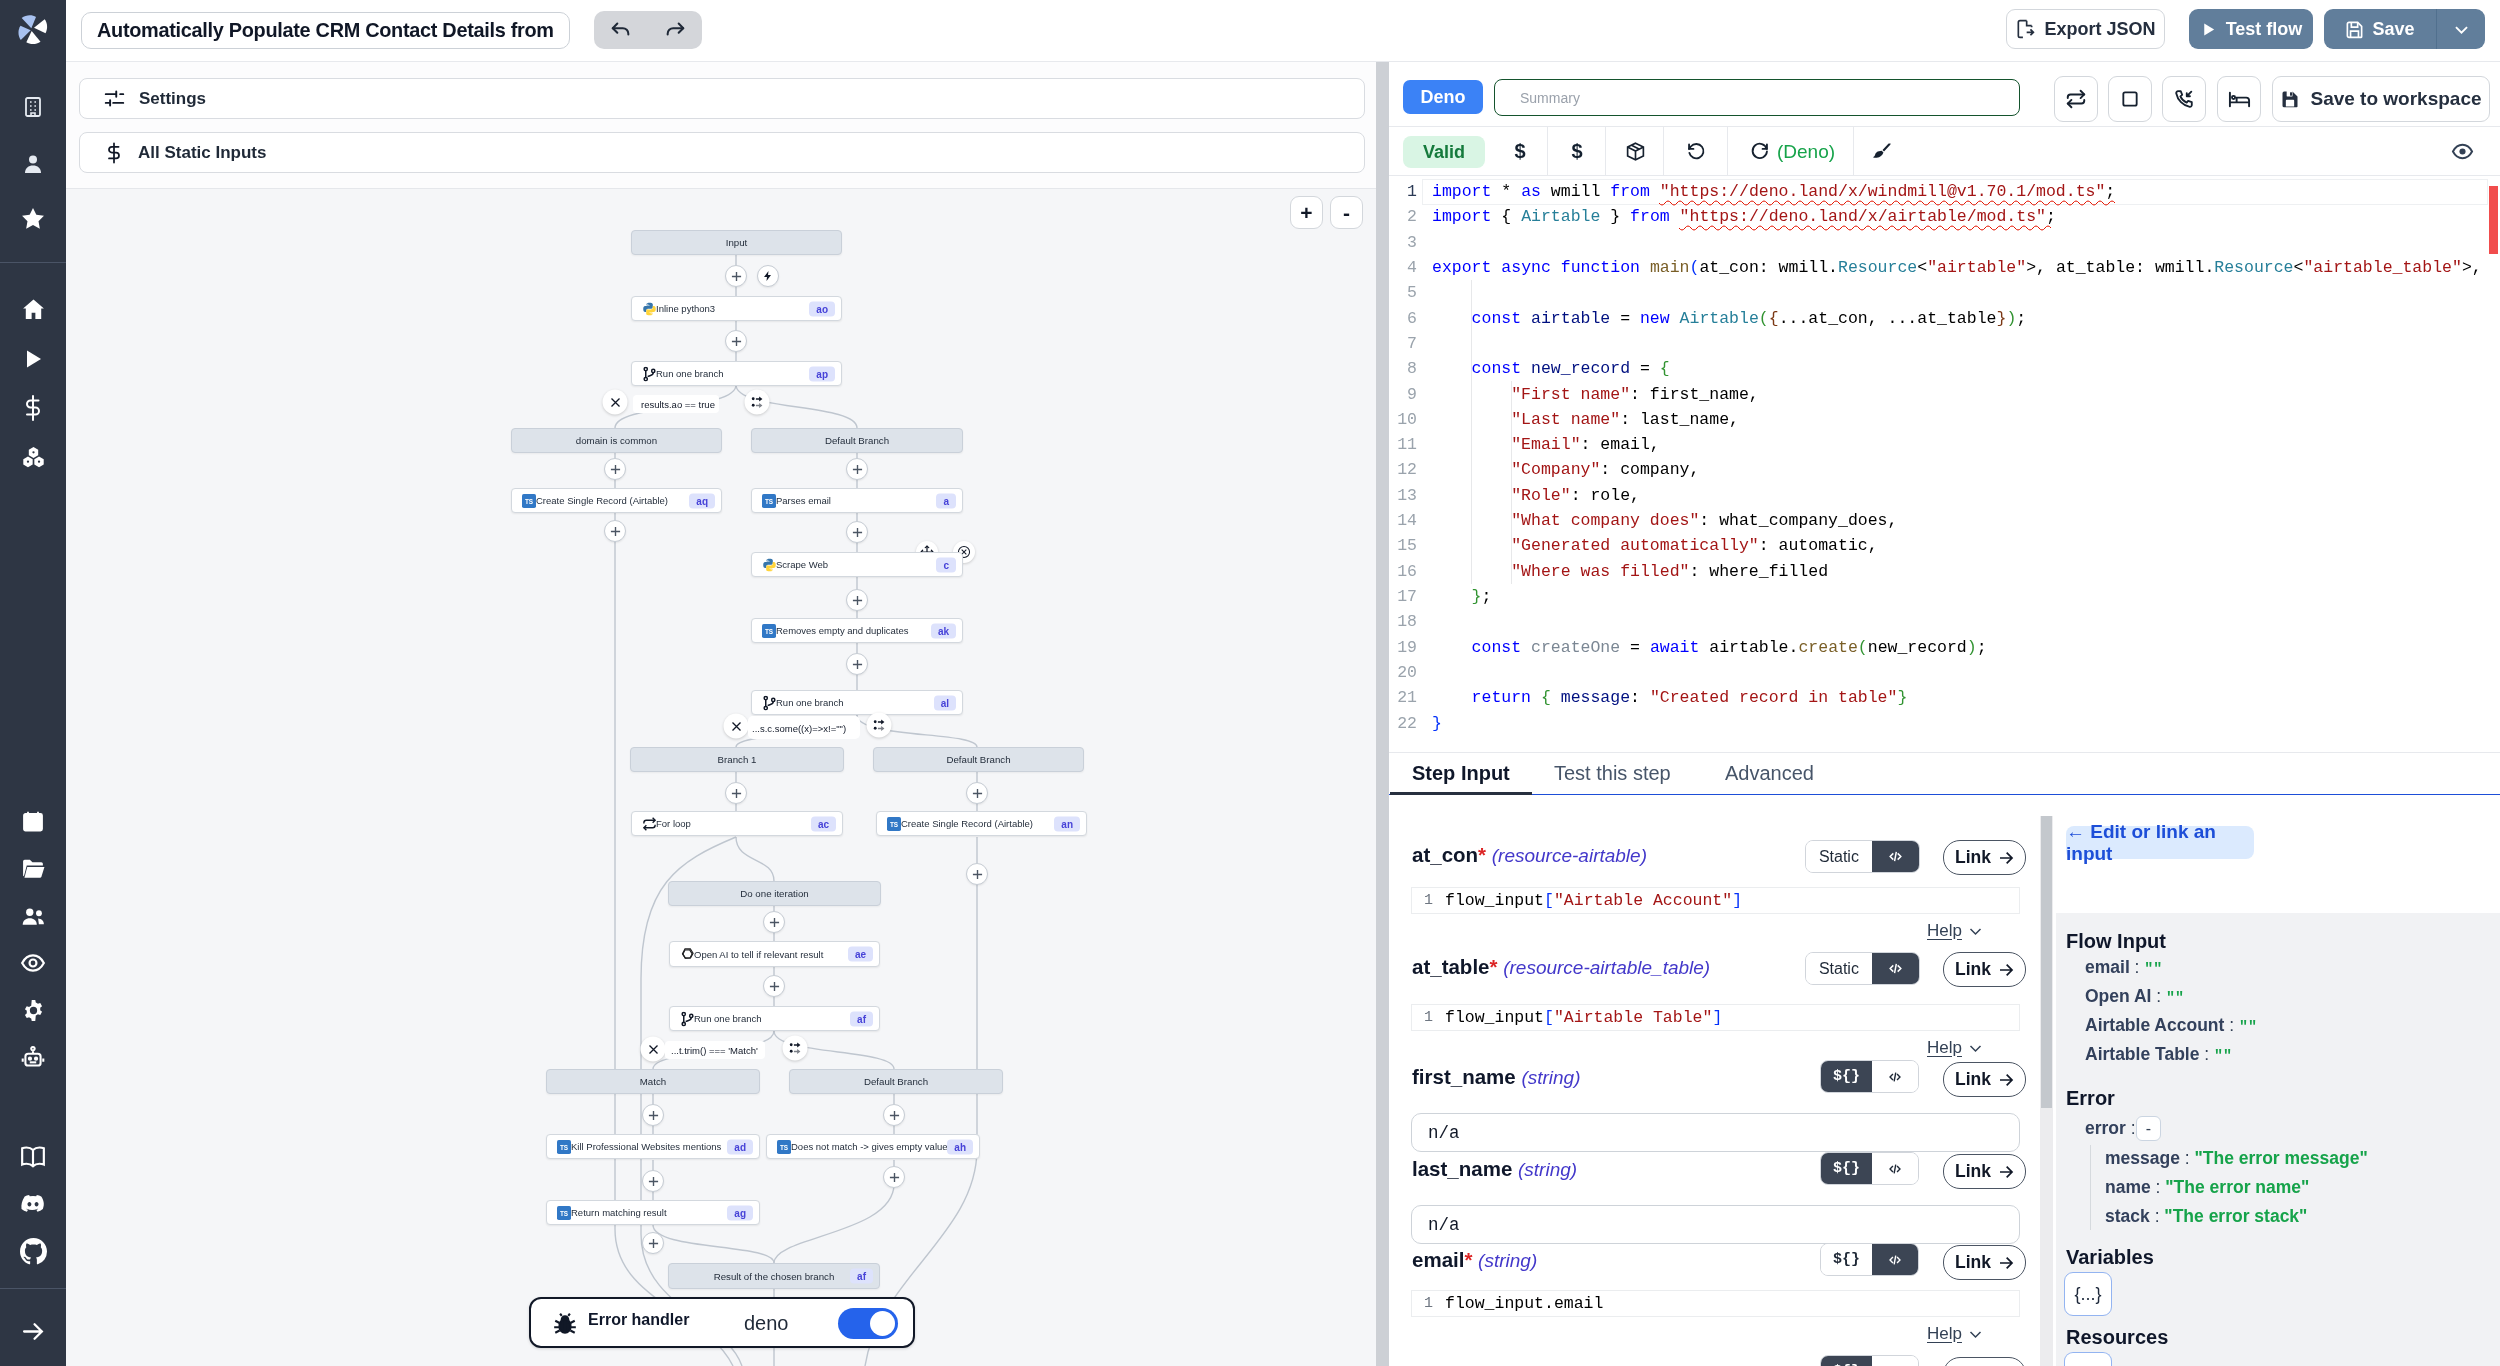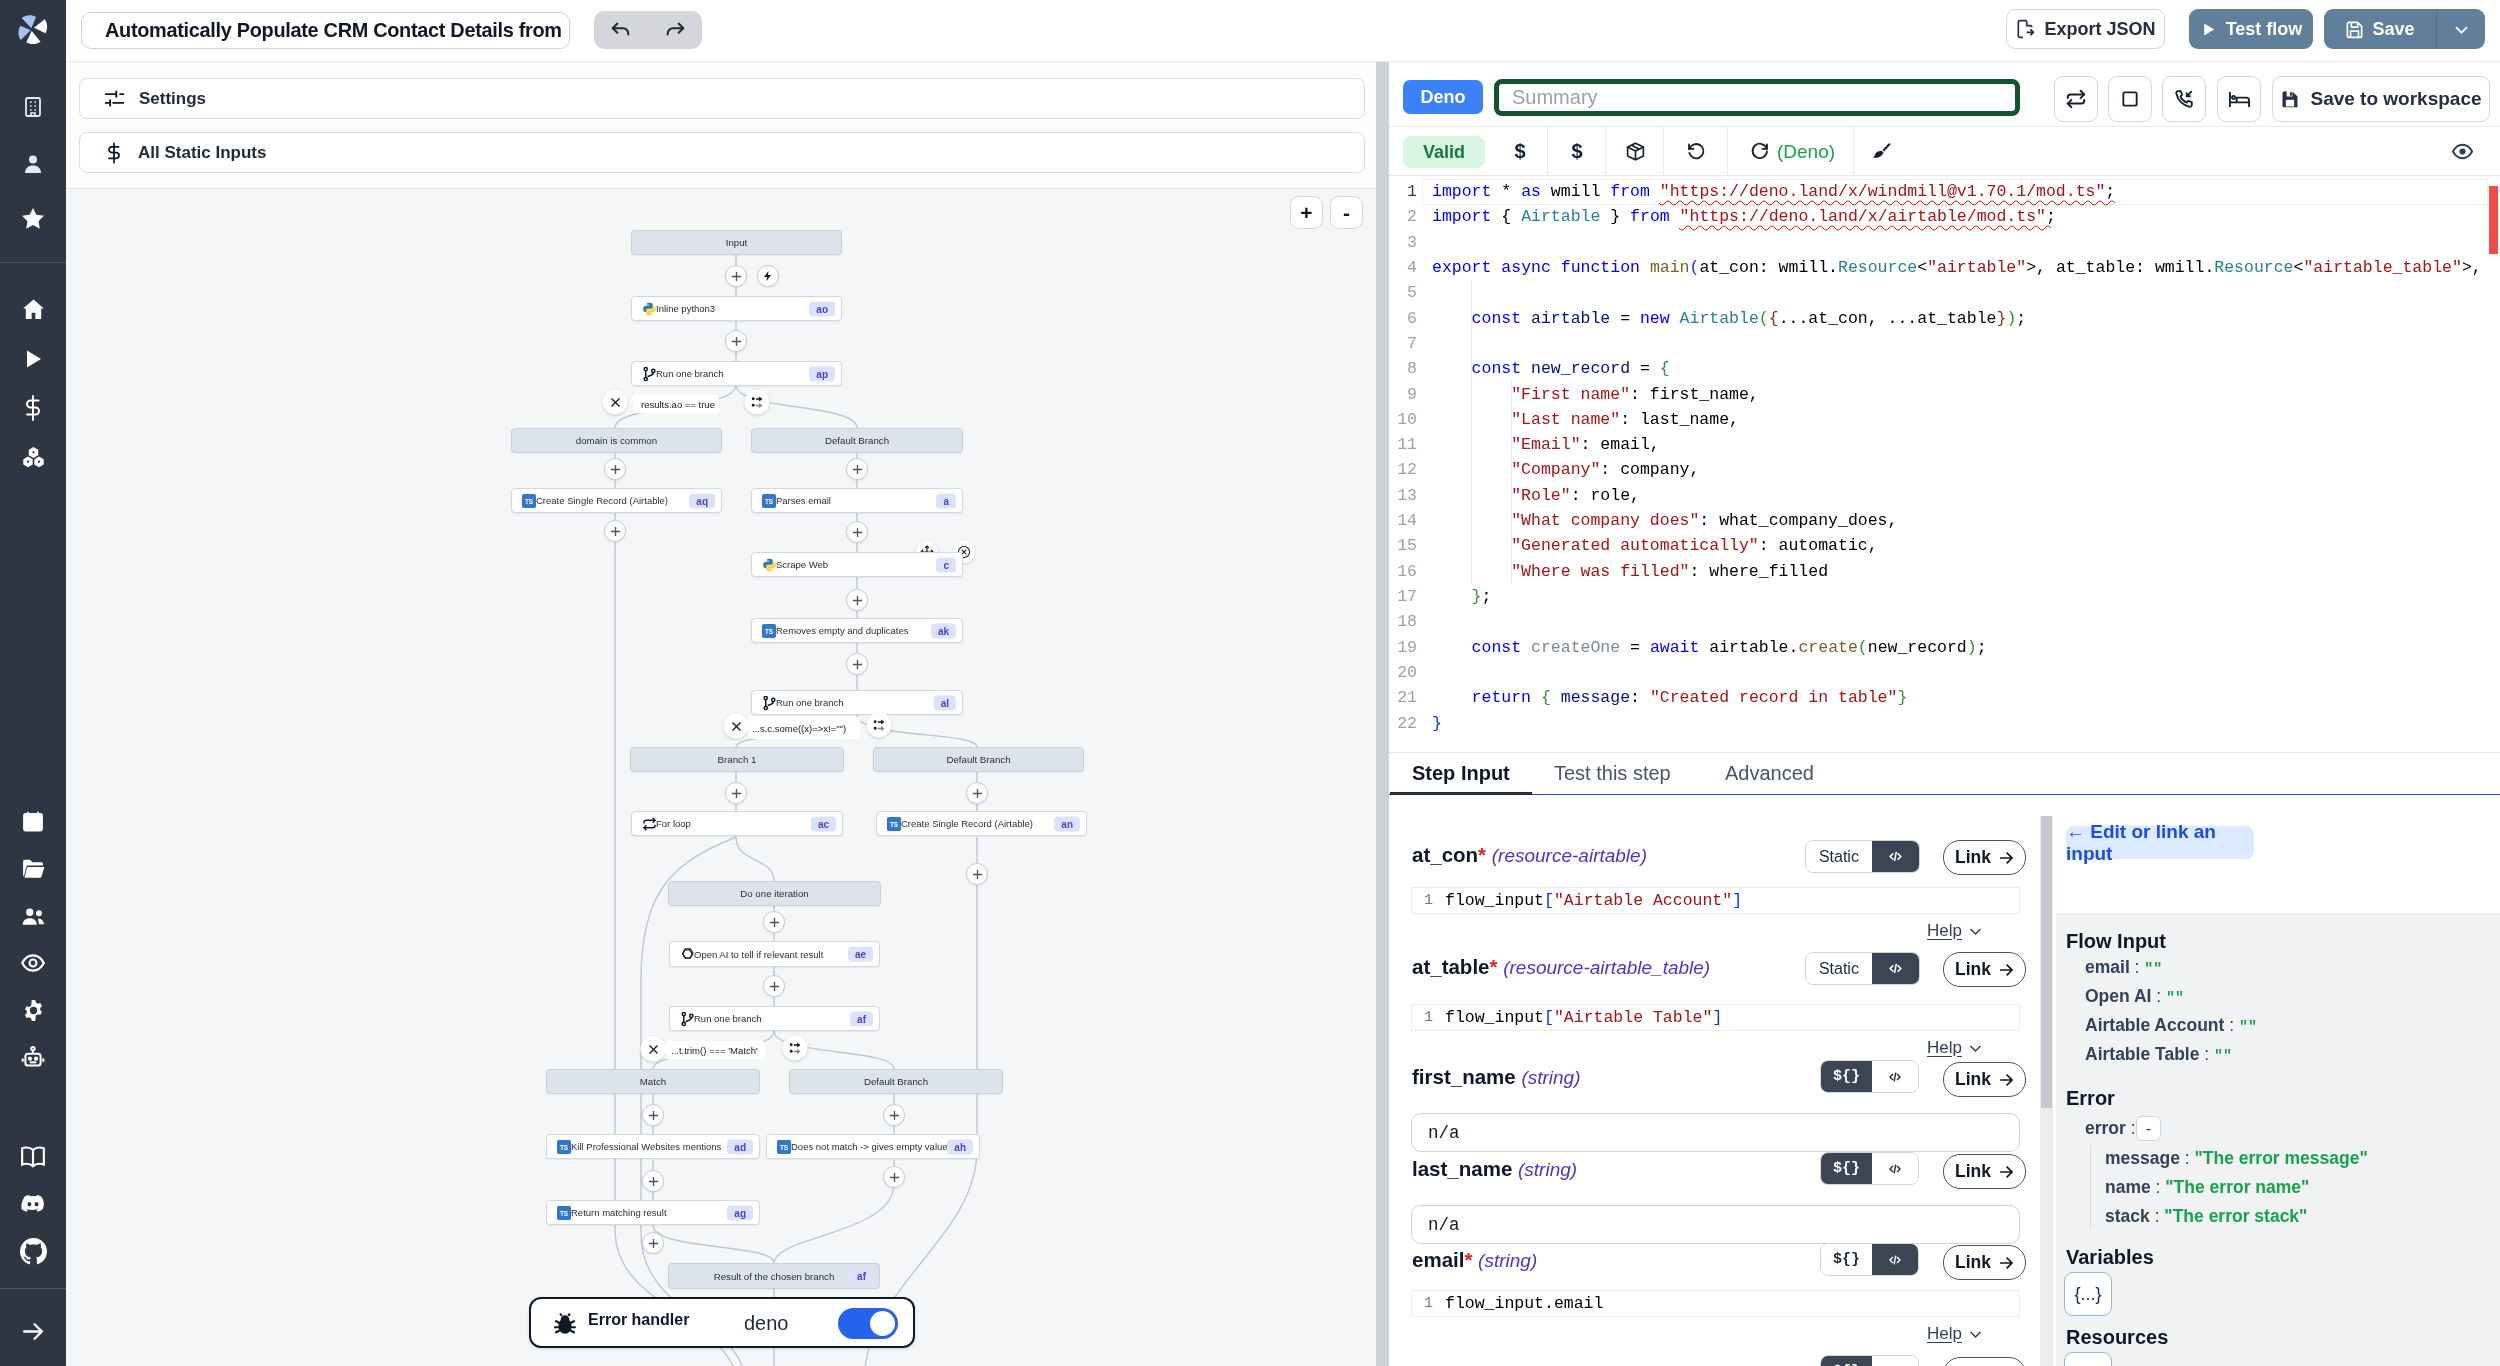--- a/index.html
+++ b/index.html
@@ -5,21 +5,21 @@
 *{margin:0;padding:0;box-sizing:border-box}
 html,body{width:2500px;height:1366px;overflow:hidden;font-family:"Liberation Sans",sans-serif;background:#fff;position:relative}
 .abs{position:absolute}
 .mono{font-family:"Liberation Mono",monospace}
 svg{display:block}
 
 #sidebar{left:0;top:0;width:66px;height:1366px;background:#2e3644}
 .sic{position:absolute;left:0;width:66px;display:flex;justify-content:center;align-items:center}
 
 #topbar{left:66px;top:0;width:2434px;height:62px;background:#fff;border-bottom:1px solid #e7e9ed}
-#titlebox{left:15px;top:12px;width:489px;height:37px;border:1px solid #ccd1d7;border-radius:10px;display:flex;align-items:center;padding-left:23px;font-weight:bold;font-size:19.9px;color:#101726;letter-spacing:-.3px;white-space:nowrap;overflow:hidden}
+#titlebox{left:15px;top:12px;width:489px;height:37px;border:1px solid #ccd1d7;border-radius:10px;display:flex;align-items:center;padding-left:15px;font-weight:bold;font-size:19.9px;color:#101726;letter-spacing:-.3px;white-space:nowrap;overflow:hidden}
 #undoredo{left:528px;top:11px;width:108px;height:38px;background:#d4d6da;border-radius:10px;display:flex;align-items:center;justify-content:space-around}
 #pathctl{left:977px;top:9px;width:419px;height:39px;border:1px solid #cfd4da;border-radius:9px;display:flex;overflow:hidden;background:#fff}
 #pathctl .plabel{background:#e3e5e9;width:97px;display:flex;align-items:center;justify-content:center;gap:7px;font-size:19px;font-weight:bold;color:#3b4555;border-right:1px solid #cfd4da}
 #pathctl .pval{display:flex;align-items:center;padding-left:12px;font-family:"Liberation Mono",monospace;font-size:17px;color:#1f2937}
 .topbtn{top:9px;height:40px;border-radius:9px;display:flex;align-items:center;justify-content:center;font-size:18px;font-weight:bold}
 #exportjson{left:1940px;width:159px;border:1px solid #d3d7dc;background:#fff;color:#252f3f;gap:9px}
 #testflow{left:2123px;width:124px;background:#617e9b;color:#fff;gap:9px}
 #savebtn{left:2258px;width:161px;background:#617e9b;color:#fff}
 #savebtn .main{width:113px;display:flex;align-items:center;justify-content:center;gap:8px;height:100%;border-right:1px solid #51708e}
 #savebtn .chev{flex:1;display:flex;align-items:center;justify-content:center}
@@ -35,21 +35,21 @@
 .wnode .nicon{position:absolute;left:10px;top:50%;transform:translateY(-50%)}
 .badge{position:absolute;right:6px;top:50%;transform:translateY(-50%);background:#dde2fc;color:#4743d8;font-weight:bold;font-size:10px;border-radius:4px;padding:2px 7px}
 .pluscirc{position:absolute;width:22px;height:22px;border-radius:50%;background:#fff;border:1px solid #c6ccd4;box-shadow:0 1px 2px rgba(0,0,0,.08);display:flex;align-items:center;justify-content:center;transform:translate(-50%,-50%)}
 .xcirc{position:absolute;width:25px;height:25px;border-radius:50%;background:#fff;box-shadow:0 1px 3px rgba(0,0,0,.18);display:flex;align-items:center;justify-content:center;transform:translate(-50%,-50%)}
 .condlbl{position:absolute;font-size:9.5px;color:#111827;transform:translateY(-50%);white-space:nowrap}
 
 #vdivider{left:1376px;top:62px;width:13px;height:1304px;background:#cdd0d5}
 
 #row1{left:1389px;top:62px;width:1111px;height:65px;background:#fff;border-bottom:1px solid #e7e9ed}
 #denobadge{left:14px;top:18px;width:80px;height:34px;background:#3b82f6;border-radius:7px;color:#fff;font-weight:bold;font-size:18px;display:flex;align-items:center;justify-content:center}
-#summary{left:105px;top:17px;width:526px;height:37px;border:5px solid #14532d;border-radius:8px;display:flex;align-items:center;padding-left:13px;color:#9aa1ab;font-size:20px}
+#summary{left:105px;top:17px;width:526px;height:37px;border:1px solid #14532d;border-radius:8px;display:flex;align-items:center;padding-left:25px;color:#9aa1ab;font-size:14px}
 .sqbtn{position:absolute;top:14px;width:44px;height:46px;background:#fff;border:1px solid #d3d7dc;border-radius:9px;display:flex;align-items:center;justify-content:center}
 #savews{left:883px;top:14px;width:218px;height:46px;background:#fff;border:1px solid #d3d7dc;border-radius:9px;display:flex;align-items:center;justify-content:center;gap:10px;font-size:19px;font-weight:bold;color:#252f3f}
 #row2{left:1389px;top:127px;width:1111px;height:49px;background:#fff;border-bottom:1px solid #e7e9ed}
 #validpill{left:14px;top:9px;width:82px;height:32px;background:#d9f5e4;border-radius:8px;color:#157a3c;font-weight:bold;font-size:18px;display:flex;align-items:center;justify-content:center}
 .tsep{position:absolute;top:0;width:1px;height:49px;background:#e7e9ed}
 .dollaricon{position:absolute;top:0;height:49px;display:flex;align-items:center;justify-content:center;font-size:20px;font-weight:bold;color:#13202f;font-family:"Liberation Sans",sans-serif}
 #denolbl{position:absolute;left:388px;top:0;height:49px;display:flex;align-items:center;font-size:19px;color:#16a34a}
 
 #codearea{left:1389px;top:176px;width:1111px;height:597px;background:#fff;overflow:hidden}
 #gutter{position:absolute;left:0;top:3px;width:28px;text-align:right;font-family:"Liberation Mono",monospace;font-size:16.5px;line-height:25.32px;color:#9aa3ac}

